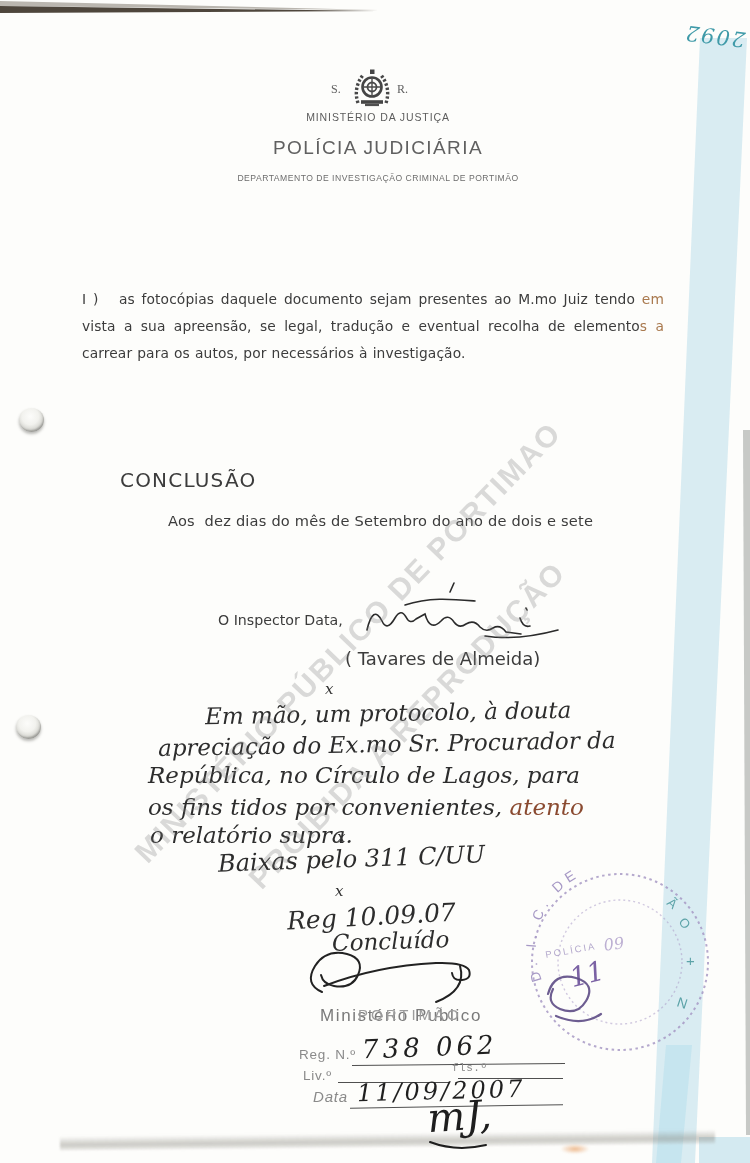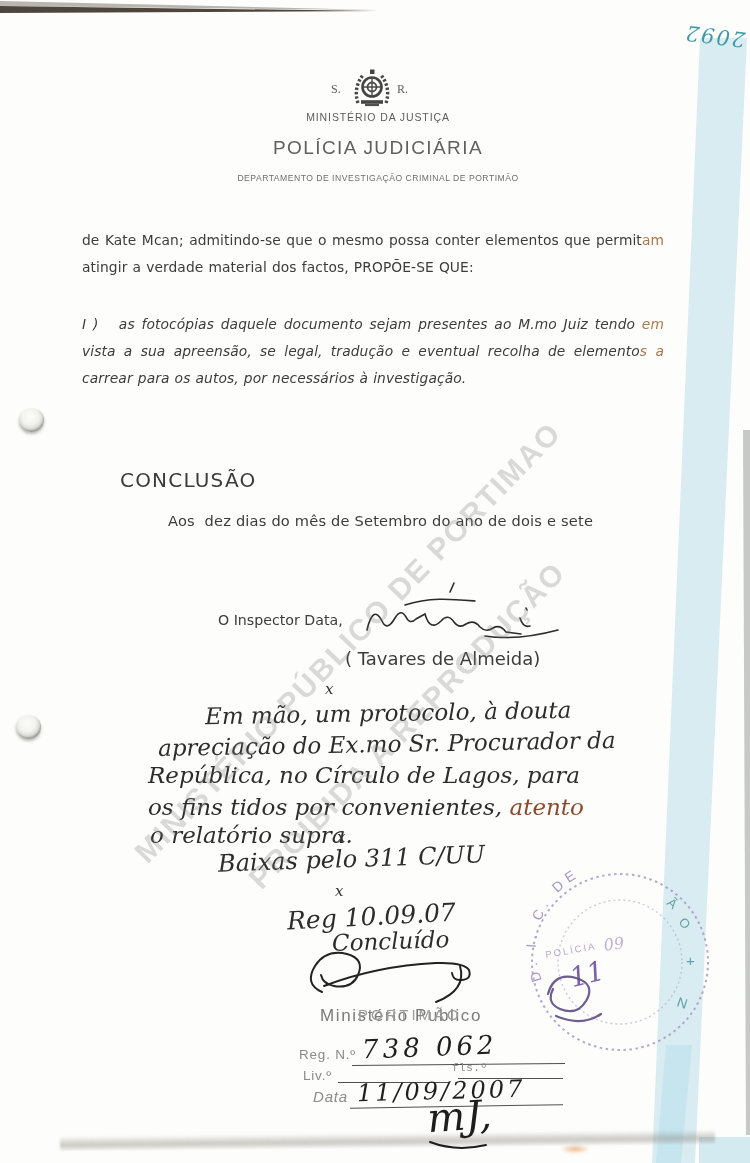--- a/index.html
+++ b/index.html
@@ -83,24 +83,21 @@
     <path d="M16,37 h14" stroke="#4f4f4f" stroke-width="2.2"></path>
   </svg>
   <div class="hdr" id="hdr-r">R.</div>
   <div class="hdr" id="hdr-ministry">MINISTÉRIO DA JUSTIÇA</div>
   <div class="hdr" id="hdr-title">POLÍCIA JUDICIÁRIA</div>
   <div class="hdr" id="hdr-dept">DEPARTAMENTO DE INVESTIGAÇÃO CRIMINAL DE PORTIMÃO</div>
 
   <div class="wm" id="wm1">MINISTÉRIO PÚBLICO DE PORTIMAO</div>
   <div class="wm" id="wm2">PROIBIDA A REPRODUÇÃO</div>
 
-  <div class="para z3" style="top:227px;">
-    <span>de Kate Mcan; admitindo-se que o mesmo possa conter elementos que permit</span><span class="fade">am</span><span> atingir a verdade material dos factos, PROPÕE-SE QUE:</span>
-  </div>
-  <div class="para z3" style="top:311px;font-style:italic;">
+  <div class="para z3" style="top:286px;">
     <span>I )&nbsp;&nbsp;&nbsp;as fotocópias daquele documento sejam presentes ao M.mo Juiz tendo </span><span class="fade">em</span><span> vista a sua apreensão, se legal, tradução e eventual recolha de elemento</span><span class="fade">s a</span><span> carrear para os autos, por necessários à investigação.</span>
   </div>
 
   <div id="conclusion" class="z3">CONCLUSÃO</div>
   <div id="date-line" class="z3">Aos&nbsp; dez dias do mês de Setembro do ano de dois e sete</div>
   <div id="signer-title" class="z3">O Inspector Data,</div>
 
   <svg class="z3" style="left:355px;top:578px;" width="220" height="70" viewBox="0 0 220 70">
     <g stroke="#2b2b2b" stroke-width="1.6" fill="none" stroke-linecap="round">
       <path d="M95,14 l4,-9"></path>

